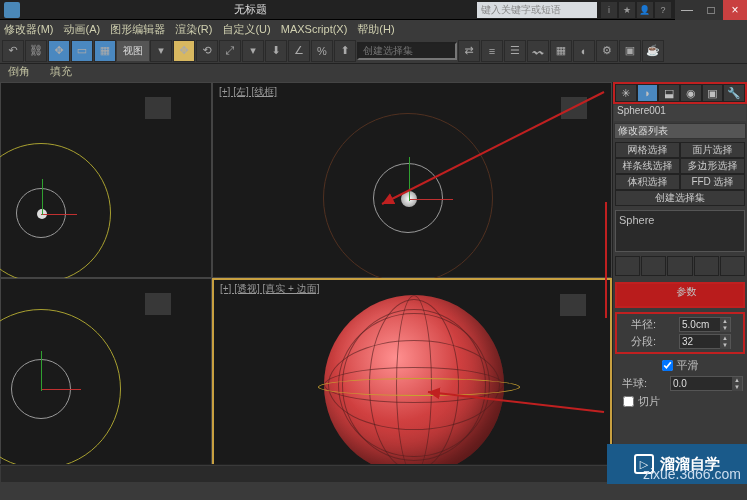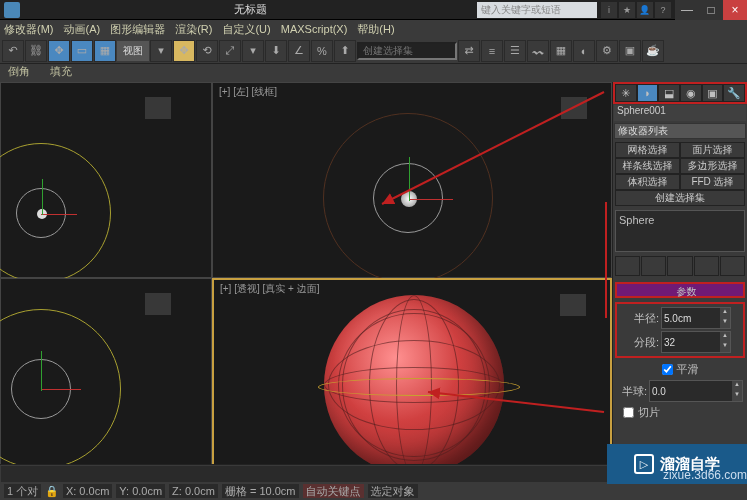--- a/index.html
+++ b/index.html
@@ -24,21 +24,21 @@
 .tbtn.sel { background: #d8b860; }
 .viewlabel { background: #555; color: #ddd; padding: 0 6px; height: 20px; line-height: 20px; font-size: 10px; }
 .seldrop { background: #222; color: #ccc; width: 100px; height: 18px; font-size: 10px; padding: 0 4px; }
 
 .subbar { height: 18px; background: #3a3a3a; display: flex; align-items: flex-start; padding: 0 8px; gap: 20px; color: #c0c0a0; font-size: 10px; }
 
 .main { display: flex; height: 400px; }
 .viewports { flex: 1; background: #1a1a1a; position: relative; }
 .vp { position: absolute; background: #1a1a1a; border: 1px solid #444; }
 .vp.active { border: 2px solid #c8a040; }
-.vp-label { position: absolute; top: 2px; left: 6px; color: #999; font-size: 10px; }
+.vp-label { position: absolute; top: 2px; left: 6px; color: #999; font-size: 10px; text-decoration: underline; }
 
 .vp1 { left: 0; top: 0; width: 212px; height: 196px; }
 .vp2 { left: 212px; top: 0; width: 400px; height: 196px; }
 .vp3 { left: 0; top: 196px; width: 212px; height: 204px; }
 .vp4 { left: 212px; top: 196px; width: 400px; height: 204px; }
 
 
 .wf-outer { position: absolute; border: 1px solid #666; border-radius: 50%; }
 .wf-mid { position: absolute; border: 1px solid #999; border-radius: 50%; }
 .wf-inner { position: absolute; background: #ddd; border-radius: 50%; }
@@ -60,43 +60,43 @@
 .cmd-tabs .ct { flex: 1; background: #3a3a3a; border: 1px solid #222; display: flex; align-items: center; justify-content: center; font-size: 11px; }
 .cmd-tabs .ct.active { background: #4a88c0; }
 .namebox { height: 16px; background: #404040; color: #ccc; font-size: 10px; padding: 0 3px; margin: 1px; }
 .modlist { height: 16px; background: #555; color: #ddd; font-size: 10px; padding: 0 3px; margin: 1px; border: 1px solid #333; }
 .selgrid { display: flex; flex-wrap: wrap; margin: 2px; }
 .selgrid span { width: 50%; height: 16px; background: #3a3a3a; border: 1px solid #222; text-align: center; font-size: 10px; line-height: 14px; color: #ccc; }
 .stackbox { height: 42px; background: #2a2a2a; margin: 2px; border: 1px solid #555; padding: 3px; font-size: 10px; }
 .stackbtns { height: 20px; display: flex; margin: 2px; gap: 1px; }
 .stackbtns span { flex: 1; background: #3a3a3a; border: 1px solid #222; }
 
-.rollhdr { height: 16px; background: #701a75; text-align: center; font-size: 10px; line-height: 16px; margin: 4px 2px 2px; border: 2px solid #c02020; padding-left: 13px; }
+.rollhdr { height: 26px; background: #b91c1c; text-align: center; font-size: 10px; line-height: 16px; margin: 4px 2px 2px; border: 2px solid #c02020; padding-left: 13px; }
 .paramrow { display: flex; align-items: center; padding: 1px 4px; font-size: 10px; }
 .paramrow label { width: 30px; text-align: right; margin-right: 2px; }
-.spinner { flex: 1; height: 22px; background: #2a2a2a; border: 1px solid #555; display: flex; }
+.spinner { flex: 1; height: 15px; background: #2a2a2a; border: 1px solid #555; display: flex; margin-left: 21px; }
 .spinner input { flex: 1; background: transparent; border: none; color: #ddd; font-size: 10px; padding: 0 2px; width: 40px; }
 .spinner .arrows { width: 10px; display: flex; flex-direction: column; }
 .spinner .arrows span { flex: 1; background: #444; font-size: 6px; text-align: center; line-height: 7px; }
 .parambox { border: 2px solid #c02020; margin: 2px; padding: 2px 8px; }
 .checkrow { display: flex; align-items: center; justify-content: center; gap: 4px; font-size: 10px; padding: 2px; }
 .checkrow input { width: 11px; height: 11px; }
 .radiorow { display: flex; gap: 6px; padding: 1px 6px; font-size: 10px; align-items: center; }
 
 .statusbar { position: absolute; bottom: 0; left: 0; right: 0; height: 36px; background: #3a3a3a; border-top: 1px solid #222; }
 .timeline { height: 16px; background: #2a2a2a; margin: 1px; }
 .status-row { display: flex; align-items: center; gap: 4px; padding: 1px 4px; font-size: 9px; color: #aaa; }
 .status-row .fld { background: #2a2a2a; padding: 0 3px; height: 14px; line-height: 14px; }
 
 .arrow-annot { position: absolute; pointer-events: none; }
 
 .watermark { position: absolute; right: 0; bottom: 16px; width: 140px; height: 40px; background: #1a5a8a; display: flex; align-items: center; justify-content: center; gap: 6px; }
 .watermark .play { width: 20px; height: 20px; border: 2px solid #fff; border-radius: 3px; display: flex; align-items: center; justify-content: center; color: #fff; }
 .watermark .txt { color: #fff; font-size: 15px; font-weight: bold; }
-.watermark .sub { position: absolute; bottom: 2px; right: 0; font-size: 12px; color: #cde; }
+.watermark .sub { position: absolute; bottom: 2px; right: 6px; font-size: 14px; color: #cde; }
 </style>
 </head>
 <body>
 
 <div class="titlebar">
   <div class="icon"></div>
   <div class="title">无标题</div>
   <div class="search">键入关键字或短语</div>
   <div class="ticons">
     <span>i</span>
@@ -284,29 +284,19 @@
 
     <div class="checkrow" style="justify-content:flex-start;padding-left:10px;">
       <input type="checkbox" style="">
       <span>切片</span>
     </div>
   </div>
 </div>
 
 <div class="statusbar">
   <div class="timeline"></div>
-  <div class="status-row">
-    <span class="fld">1 个对</span>
-    <span>🔒</span>
-    <span class="fld">X: 0.0cm</span>
-    <span class="fld">Y: 0.0cm</span>
-    <span class="fld">Z: 0.0cm</span>
-    <span class="fld">栅格 = 10.0cm</span>
-    <span class="fld" style="background:#5a3030;">自动关键点</span>
-    <span class="fld">选定对象</span>
-  </div>
 </div>
 
 <div class="watermark">
   <div class="play">▷</div>
   <div class="txt">溜溜自学</div>
   <div class="sub">zixue.3d66.com</div>
 </div>
 
 </body></html>

